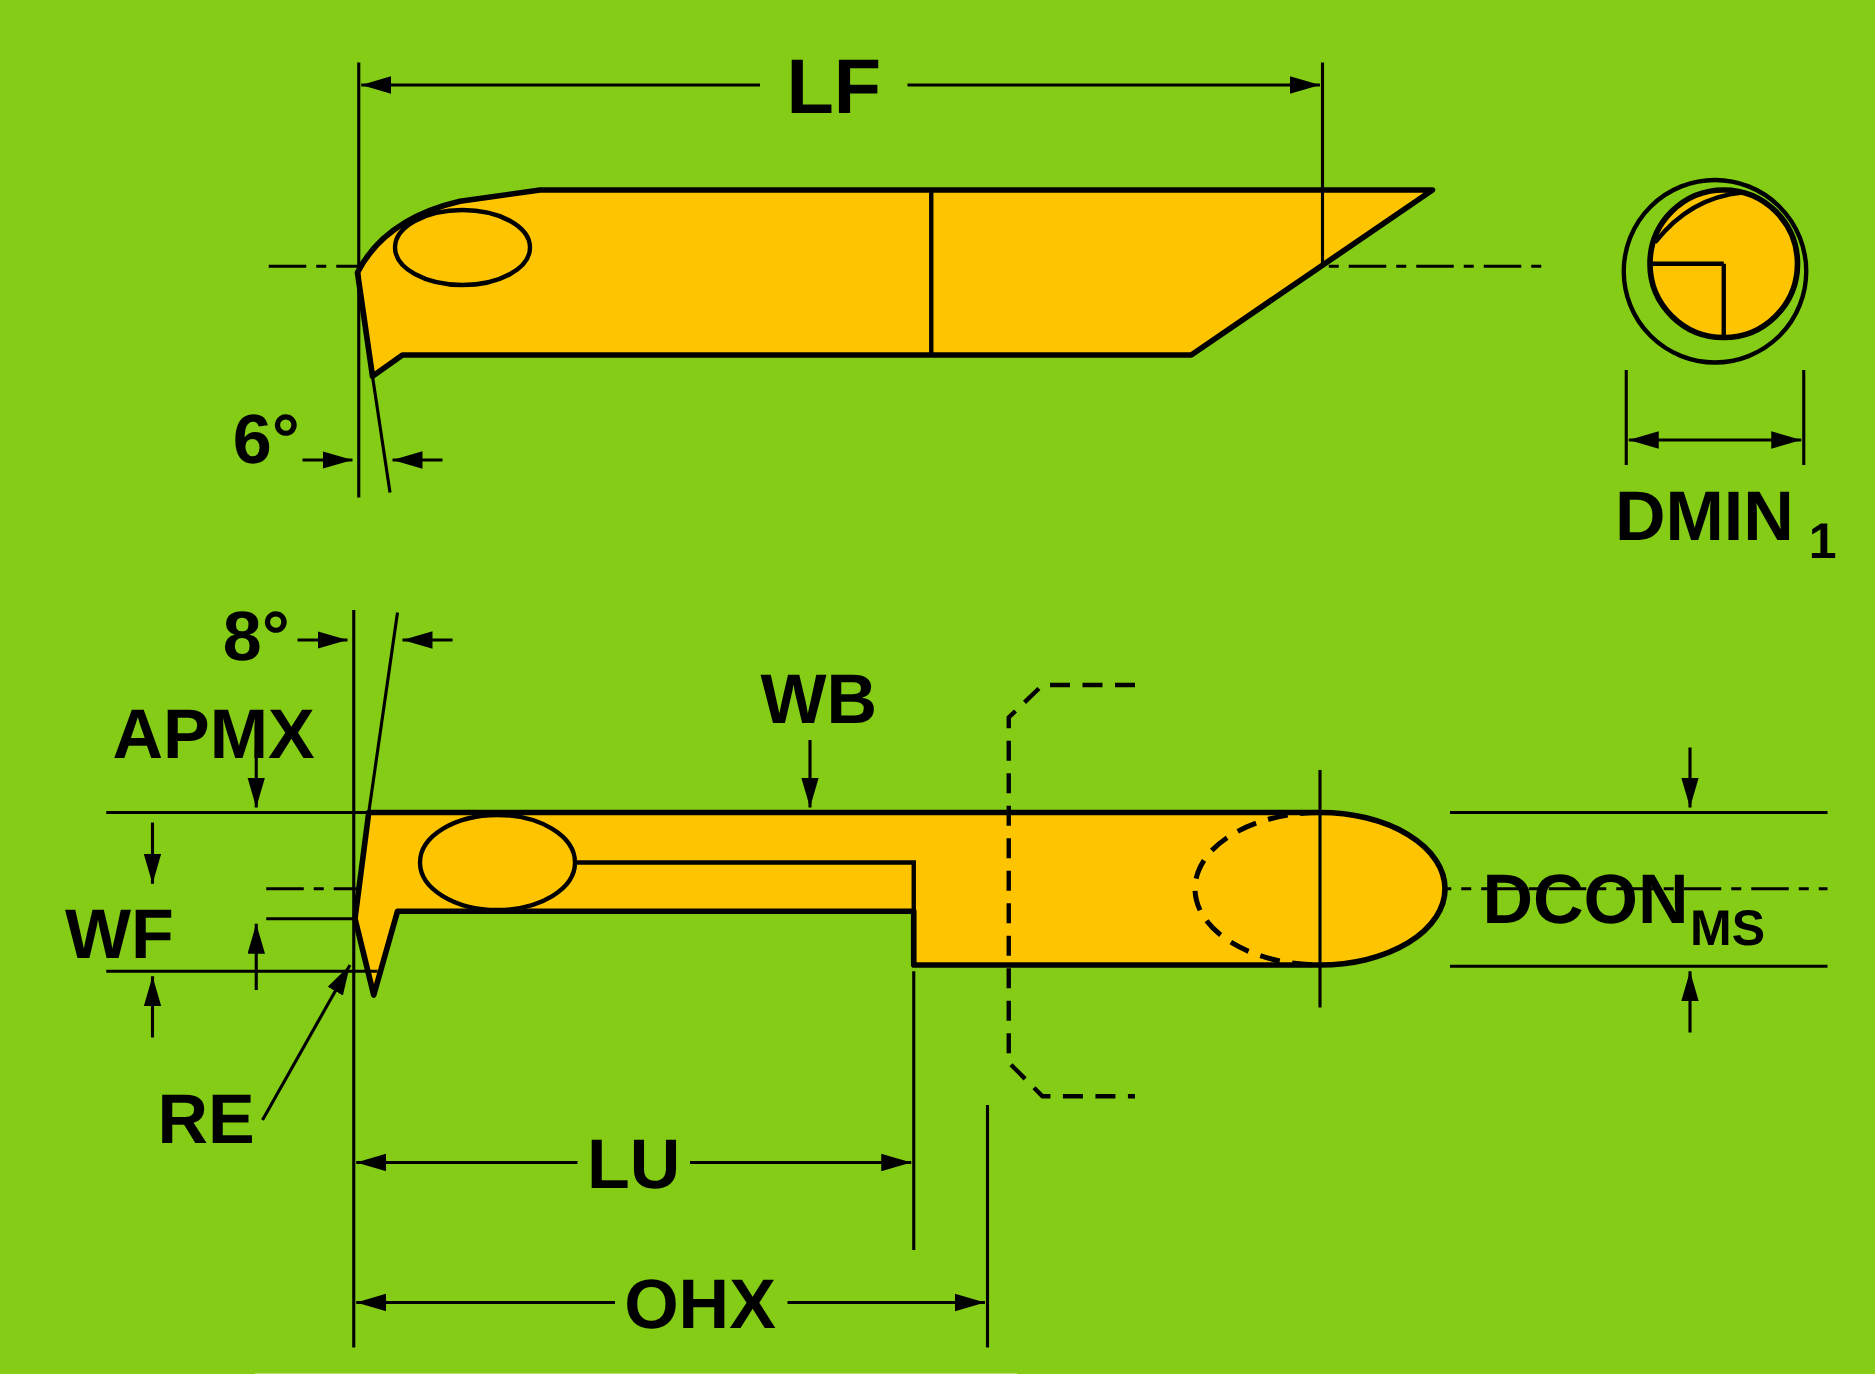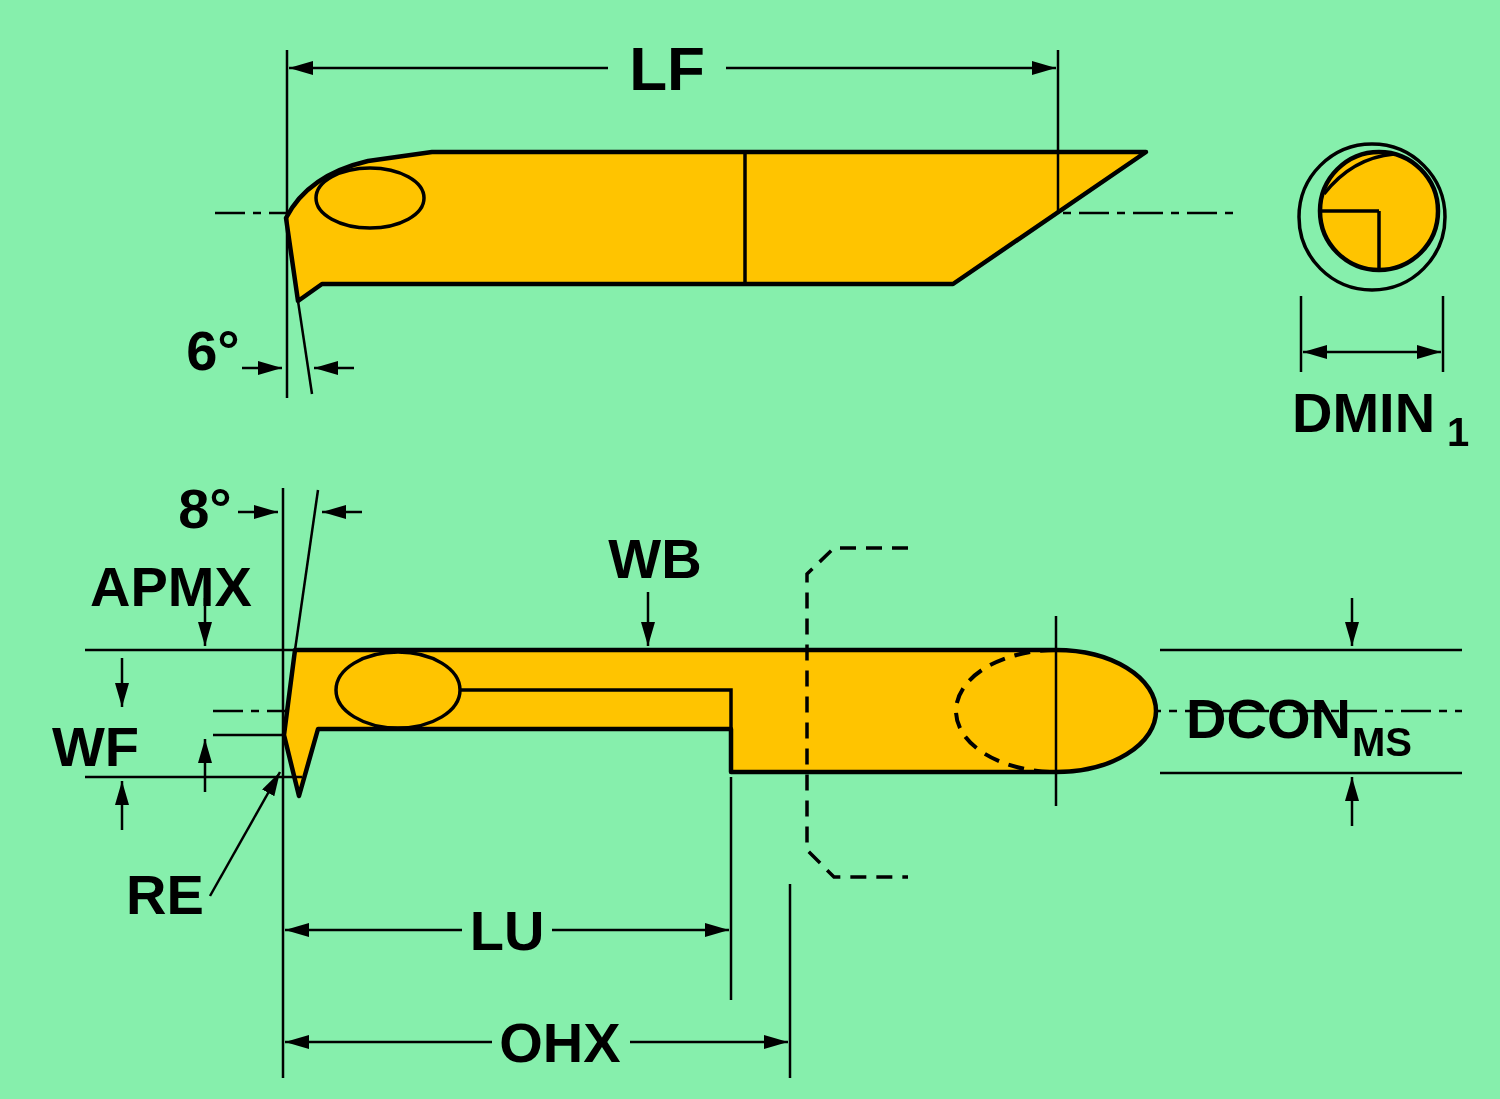--- a/index.html
+++ b/index.html
@@ -7,21 +7,21 @@
     padding: 0;
     background: #ffffff;
     width: 1500px;
     height: 1099px;
     overflow: hidden;
   }
   .stage {
     position: relative;
     width: 1500px;
     height: 1099px;
-    background: #86efac;
+    background: #84cc16;
   }
   svg text {
     font-family: "Liberation Sans", "DejaVu Sans", sans-serif;
     font-weight: bold;
     fill: #000000;
   }
   .lbl   { font-size: 56px; }
   .lbl-lg{ font-size: 62px; }
   .sub   { font-size: 40px; }
   .outline { stroke: #000; stroke-width: 4.5; stroke-linejoin: round; }

